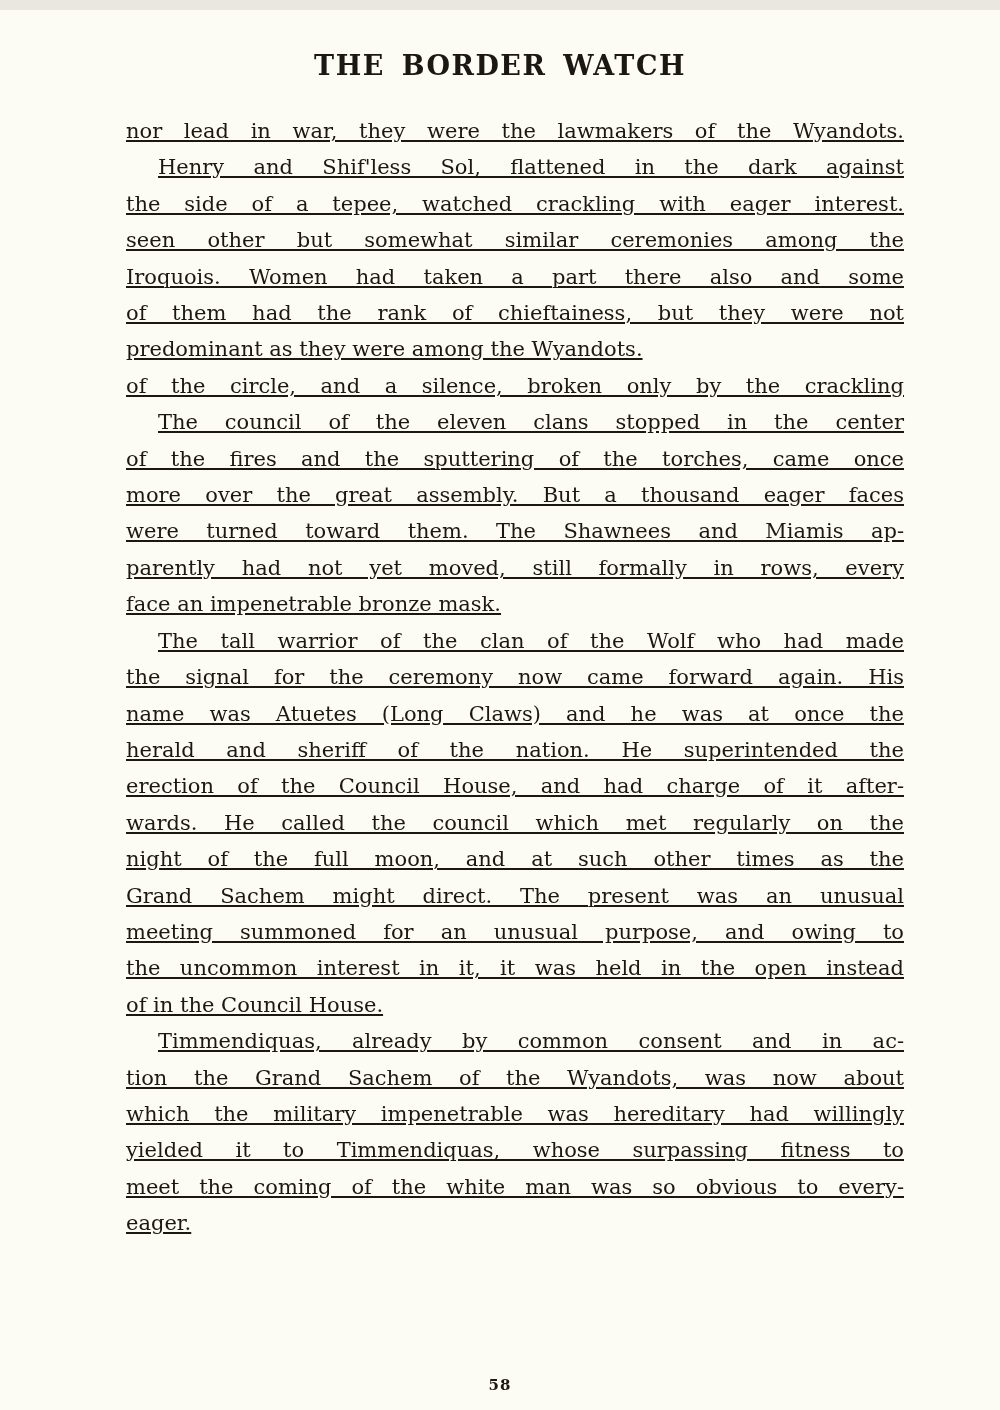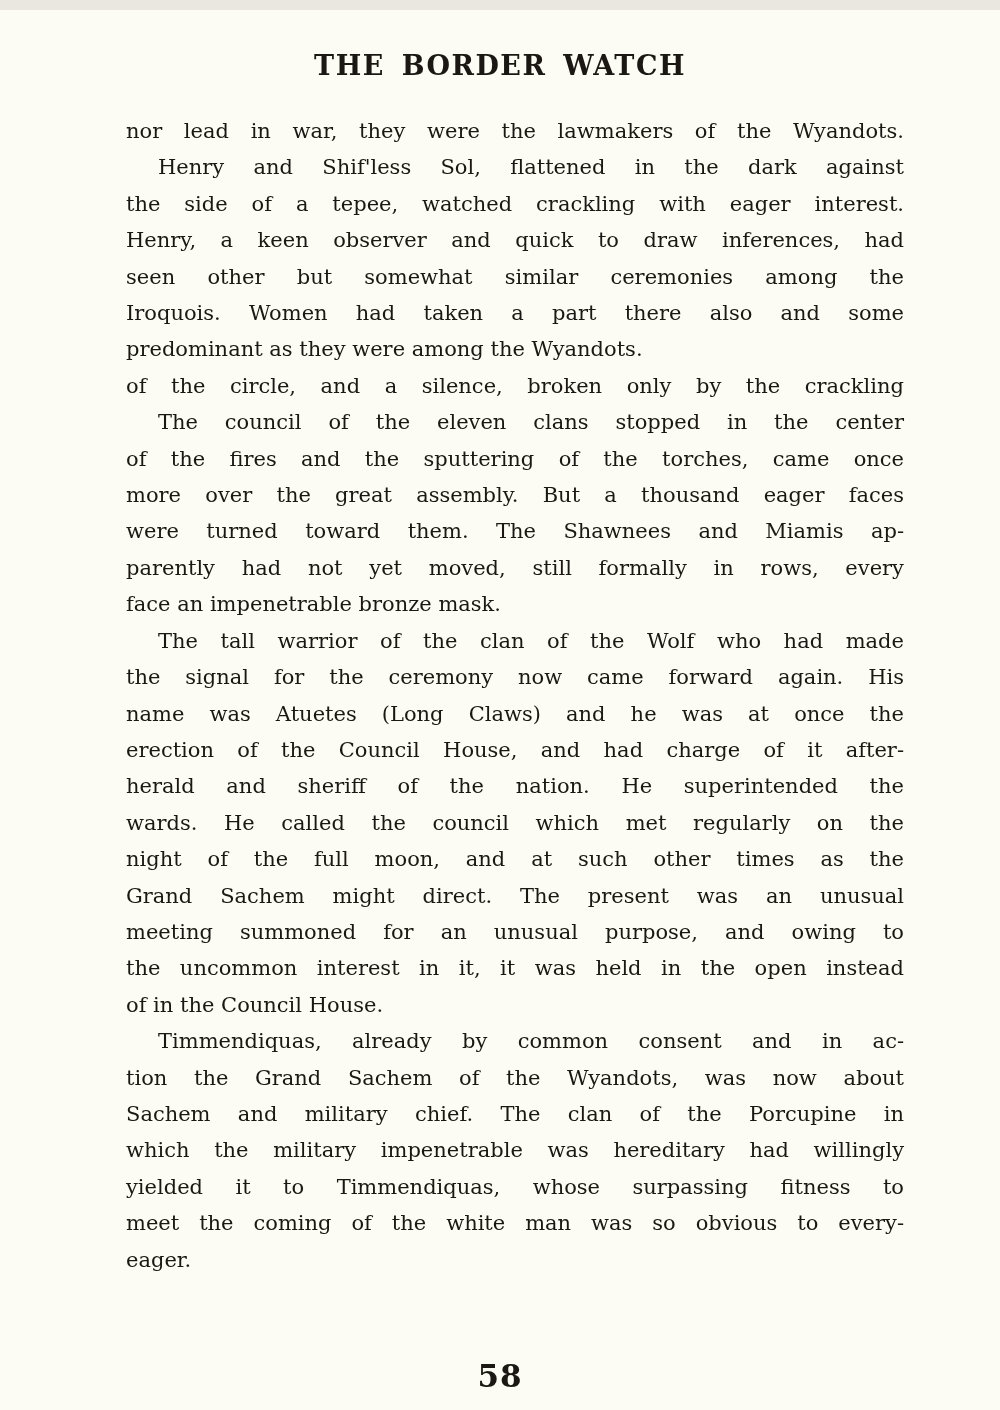--- a/index.html
+++ b/index.html
@@ -24,89 +24,89 @@
     font-weight: bold;
     letter-spacing: 1.5px;
     word-spacing: 6px;
   }
   .text-block {
     width: 778px;
     margin-left: 126px;
     margin-top: 32px;
     font-size: 21px;
     line-height: 36.4px;
+    text-decoration: underline;
   }
   .paragraph {
     margin: 0;
   }
   .line {
     text-align: justify;
     text-align-last: justify;
   }
   .line.last {
     text-align-last: left;
   }
   .line.indent {
     text-indent: 32px;
   }
   .page-number {
     position: absolute;
     bottom: 26px;
     left: 0;
     width: 100%;
     text-align: center;
-    font-size: 31px;
+    font-size: 15px;
     font-weight: bold;
     letter-spacing: 1px;
   }
 </style>
 </head>
 <body>
 
 <div class="book-page">
   <div class="page-header">THE BORDER WATCH</div>
 
   <div class="text-block">
       <div class="paragraph">
         <div class="line">nor lead in war, they were the lawmakers of the Wyandots.</div>
       </div>
       <div class="paragraph">
         <div class="line indent">Henry and Shif'less Sol, flattened in the dark against</div>
         <div class="line">the side of a tepee, watched crackling with eager interest.</div>
-        <div class="line">Henry, a keen observer and quick to draw inferences, had</div>
         <div class="line">seen other but somewhat similar ceremonies among the</div>
         <div class="line">Iroquois. Women had taken a part there also and some</div>
+        <div class="line">of them had the rank of chieftainess, but they were not</div>
         <div class="line last">predominant as they were among the Wyandots.</div>
       </div>
       <div class="paragraph">
         <div class="line">of the circle, and a silence, broken only by the crackling</div>
         <div class="line indent">The council of the eleven clans stopped in the center</div>
         <div class="line">of the fires and the sputtering of the torches, came once</div>
         <div class="line">more over the great assembly. But a thousand eager faces</div>
         <div class="line">were turned toward them. The Shawnees and Miamis ap-</div>
         <div class="line">parently had not yet moved, still formally in rows, every</div>
         <div class="line last">face an impenetrable bronze mask.</div>
       </div>
       <div class="paragraph">
         <div class="line indent">The tall warrior of the clan of the Wolf who had made</div>
         <div class="line">the signal for the ceremony now came forward again. His</div>
         <div class="line">name was Atuetes (Long Claws) and he was at once the</div>
+        <div class="line">herald and sheriff of the nation. He superintended the</div>
         <div class="line">erection of the Council House, and had charge of it after-</div>
-        <div class="line">herald and sheriff of the nation. He superintended the</div>
         <div class="line">wards. He called the council which met regularly on the</div>
         <div class="line">night of the full moon, and at such other times as the</div>
         <div class="line">Grand Sachem might direct. The present was an unusual</div>
         <div class="line">meeting summoned for an unusual purpose, and owing to</div>
         <div class="line">the uncommon interest in it, it was held in the open instead</div>
         <div class="line last">of in the Council House.</div>
       </div>
       <div class="paragraph">
         <div class="line indent">Timmendiquas, already by common consent and in ac-</div>
         <div class="line">tion the Grand Sachem of the Wyandots, was now about</div>
-        <div class="line">Sachem and military chief. The clan of the Porcupine in</div>
         <div class="line">which the military impenetrable was hereditary had willingly</div>
         <div class="line">yielded it to Timmendiquas, whose surpassing fitness to</div>
         <div class="line">meet the coming of the white man was so obvious to every-</div>
         <div class="line last">eager.</div>
       </div>
     </div>
 
   <div class="page-number">58</div>
 </div>
 

